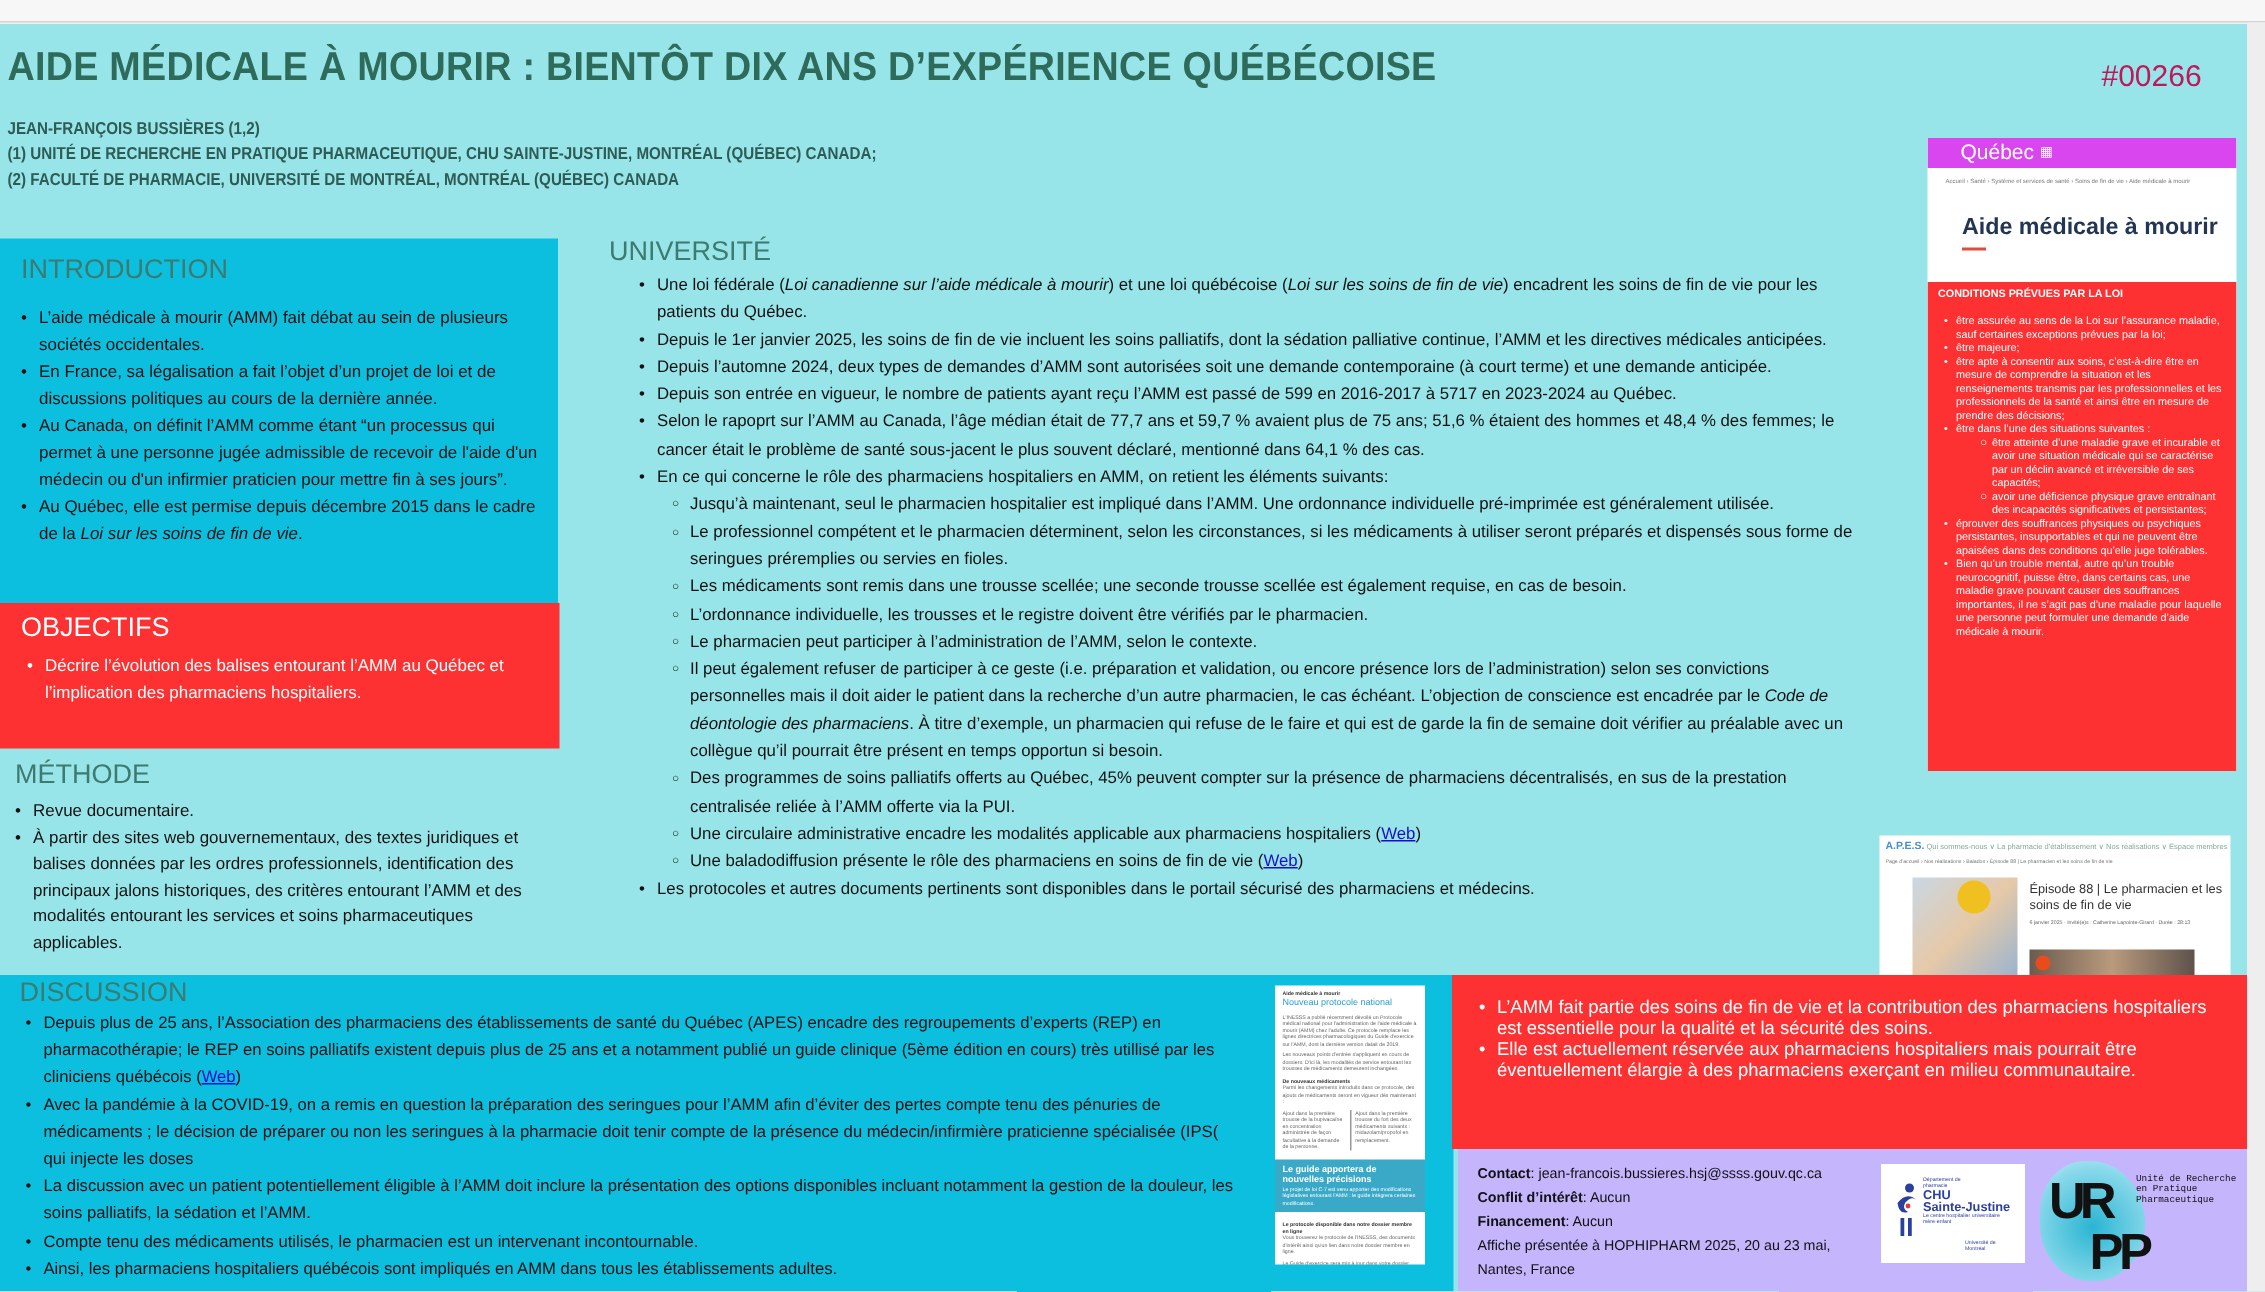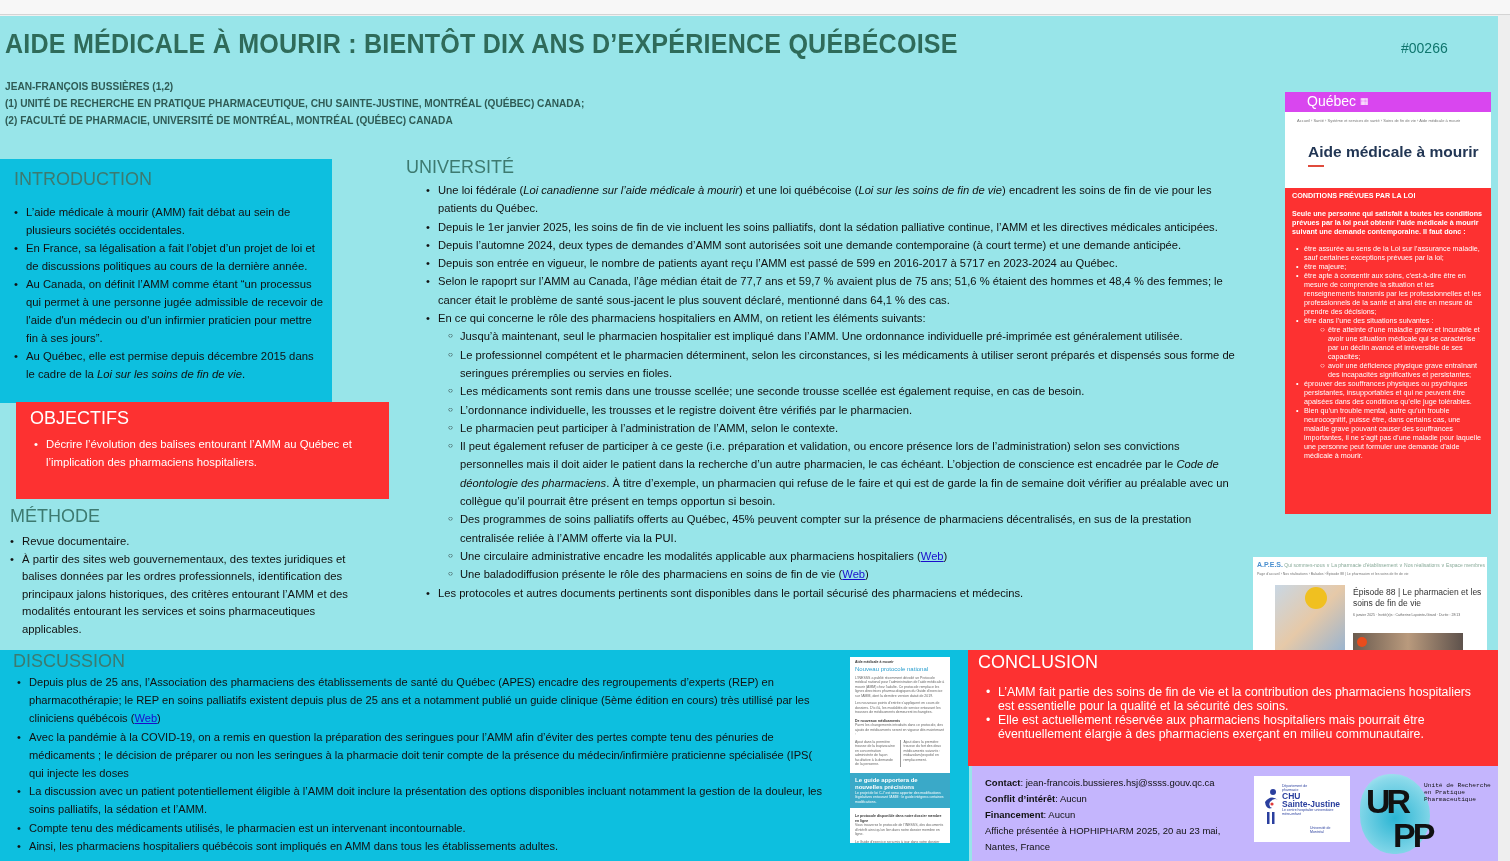--- a/index.html
+++ b/index.html
@@ -3,35 +3,35 @@
 <meta charset="utf-8">
 <style>
   * { box-sizing: border-box; margin: 0; padding: 0; }
   html, body { width: 1510px; height: 861px; overflow: hidden; }
   body { background: #f0f0f0; font-family: "Liberation Sans", sans-serif; position: relative; }
   .topbar { position: absolute; left: 0; top: 0; width: 1510px; height: 15px; background: #f7f7f7; border-bottom: 1px solid #d4d4d4; }
   .rightbar { position: absolute; right: 0; top: 15px; width: 12px; height: 846px; background: #eeeeee; }
   .poster { position: absolute; left: 0; top: 16px; width: 1498px; height: 845px; background: #98e5e9; overflow: hidden; }
 
   .title { position: absolute; left: 5px; top: 13px; font-size: 27px; font-weight: bold; color: #2f6b5a; letter-spacing: 0.2px; transform: scaleX(0.93); transform-origin: left; white-space: nowrap; }
-  .poster-id { position: absolute; left: 1401px; top: 24px; font-size: 14px; color: #0f766e; }
+  .poster-id { position: absolute; left: 1401px; top: 24px; font-size: 20px; color: #be185d; }
   .authors { position: absolute; left: 5px; top: 62px; font-size: 11.5px; font-weight: bold; color: #2f5b55; line-height: 17px; transform: scaleX(0.88); transform-origin: left; white-space: nowrap; }
 
   .sec-title { font-size: 18px; color: #3d7a70; font-family: "Liberation Sans", sans-serif; }
   .sec-title.white { color: #fff; }
   ul.b { list-style: none; }
   ul.b li { position: relative; padding-left: 12px; }
   ul.b li::before { content: "•"; position: absolute; left: 0; top: 0; }
   ul.c { list-style: none; }
   ul.c li { position: relative; padding-left: 12px; }
   ul.c li::before { content: "○"; position: absolute; left: 0; top: 0; font-size: 8px; }
 
-  .intro { position: absolute; left: 0; top: 143px; width: 332px; height: 244px; background: #0dbfdf; padding: 10px 8px 0 14px; }
+  .intro { position: absolute; left: 0; top: 143px; width: 372px; height: 244px; background: #0dbfdf; padding: 10px 8px 0 14px; }
   .intro ul { margin-top: 13px; font-size: 11.3px; line-height: 18px; color: #111; }
-  .objectifs { position: absolute; left: 16px; top: 386px; width: 373px; height: 97px; background: #fd3131; padding: 6px 8px 0 14px; }
+  .objectifs { position: absolute; left: 0; top: 386px; width: 373px; height: 97px; background: #fd3131; padding: 6px 8px 0 14px; }
   .objectifs ul { margin-top: 6px; font-size: 11.3px; line-height: 18px; color: #fff; padding-left: 4px; }
   .methode { position: absolute; left: 10px; top: 490px; width: 360px; }
   .methode ul { margin-top: 6px; font-size: 11.3px; line-height: 17.5px; color: #111; }
 
   .resultats { position: absolute; left: 406px; top: 141px; width: 835px; }
   .resultats .sec-title { font-size: 18px; }
   .res-list { margin-top: 3px; font-size: 11.2px; line-height: 18.3px; color: #111; padding-left: 20px; }
   .res-list ul.c { margin-left: 10px; }
   .link { color: #1a0dcc; text-decoration: underline; margin-top: 16px; }
 
@@ -156,21 +156,20 @@
     </ul>
   </section>
 
   <div class="qc-shot">
     <div class="qc-head"><span>Québec</span> <span style="font-size:9px;vertical-align:2px;">▦</span></div>
     <div class="qc-crumb">Accueil › Santé › Système et services de santé › Soins de fin de vie › Aide médicale à mourir</div>
     <div class="qc-h1">Aide médicale à mourir</div>
     <div class="qc-ul"></div>
     <div class="qc-red">
       <div class="hd">CONDITIONS PRÉVUES PAR LA LOI</div>
-      <div class="intro-p">Seule une personne qui satisfait à toutes les conditions prévues par la loi peut obtenir l’aide médicale à mourir suivant une demande contemporaine. Il faut donc :</div>
       <ul class="b">
         <li>être assurée au sens de la Loi sur l’assurance maladie, sauf certaines exceptions prévues par la loi;</li>
         <li>être majeure;</li>
         <li>être apte à consentir aux soins, c’est-à-dire être en mesure de comprendre la situation et les renseignements transmis par les professionnelles et les professionnels de la santé et ainsi être en mesure de prendre des décisions;</li>
         <li><span>être dans l’une des situations suivantes :</span>
           <ul class="c">
             <li>être atteinte d’une maladie grave et incurable et avoir une situation médicale qui se caractérise par un déclin avancé et irréversible de ses capacités;</li>
             <li>avoir une déficience physique grave entraînant des incapacités significatives et persistantes;</li>
           </ul>
         </li>
@@ -221,21 +220,20 @@
     <div class="proto-band">
       <div class="proto-band-title">Le guide apportera de nouvelles précisions</div>
       <div>Le projet de loi C-7 est venu apporter des modifications législatives entourant l'AMM : le guide intègrera certaines modifications.</div>
     </div>
     <div class="proto-sub">Le protocole disponible dans notre dossier membre en ligne</div>
     <div>Vous trouverez le protocole de l'INESSS, des documents d'intérêt ainsi qu'un lien dans notre dossier membre en ligne.</div>
     <div style="margin-top:3px">Le Guide d'exercice sera mis à jour dans votre dossier membre.</div>
   </div>
 
   <section class="conclusion">
-    <div class="sec-title white">CONCLUSION</div>
     <ul class="b">
       <li>L’AMM fait partie des soins de fin de vie et la contribution des pharmaciens hospitaliers est essentielle pour la qualité et la sécurité des soins.</li>
       <li>Elle est actuellement réservée aux pharmaciens hospitaliers mais pourrait être éventuellement élargie à des pharmaciens exerçant en milieu communautaire.</li>
     </ul>
   </section>
 
   <section class="contact">
     <div><b>Contact</b><span>: jean-francois.bussieres.hsj@ssss.gouv.qc.ca</span></div>
     <div><b>Conflit d’intérêt</b><span>: Aucun</span></div>
     <div><b>Financement</b><span>: Aucun</span></div>

